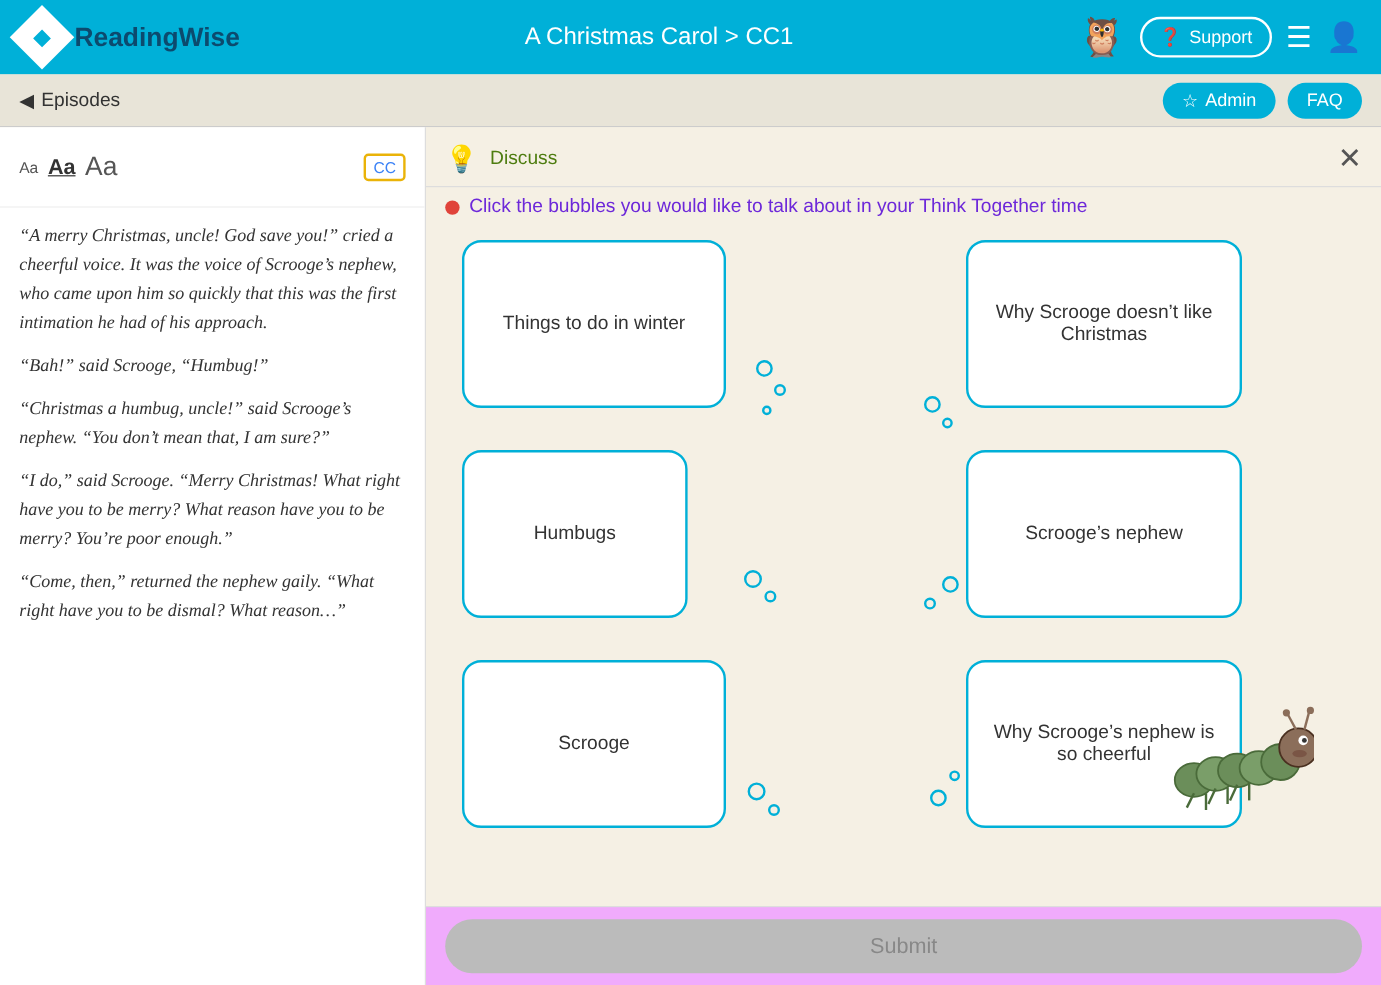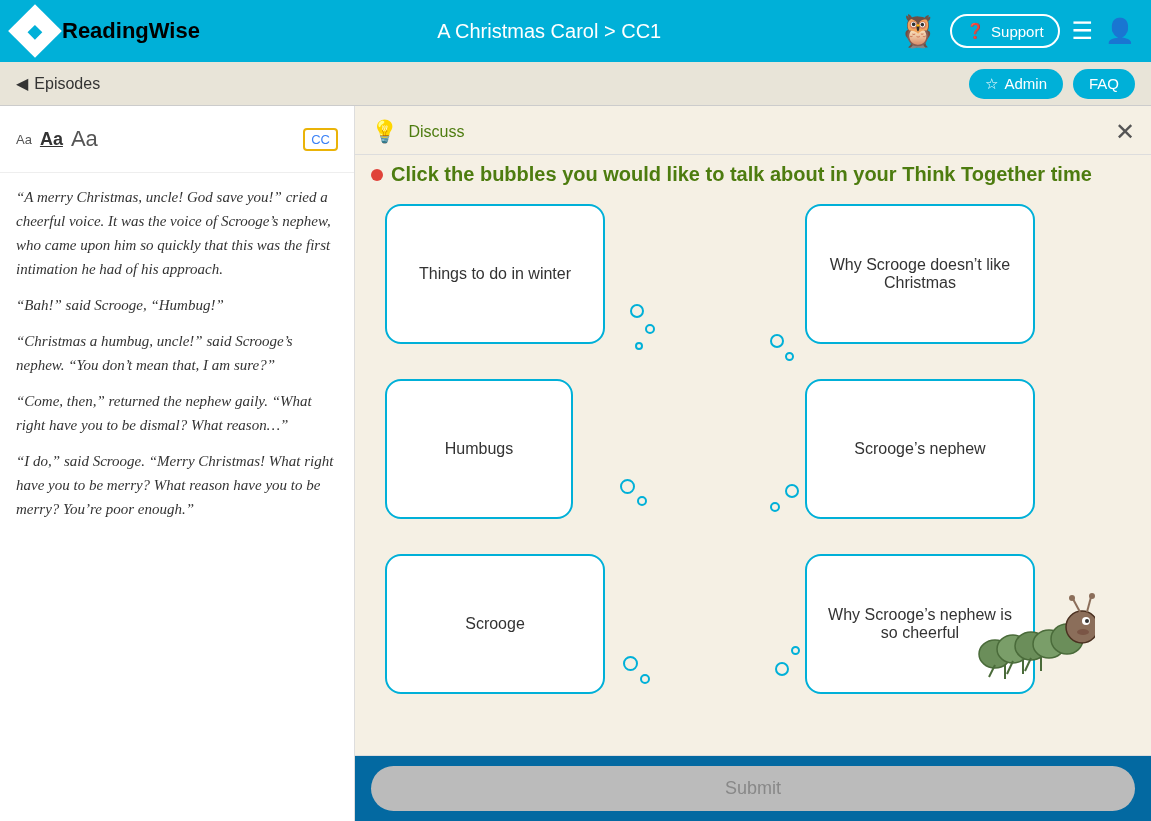--- a/index.html
+++ b/index.html
@@ -23,21 +23,21 @@
       width: 38px; height: 38px;
       background: white;
       transform: rotate(45deg);
       display: flex; align-items: center; justify-content: center;
     }
     #logo-diamond-inner {
       transform: rotate(-45deg);
       font-size: 18px; color: #00b0d8; font-weight: bold;
     }
     #app-name {
-      color: #000000; font-size: 22px; font-family: Arial, sans-serif; font-weight: bold; text-align: right;
+      color: #0c4a6e; font-size: 22px; font-family: Arial, sans-serif; font-weight: bold; text-align: right;
     }
     #nav-title {
       flex: 1; text-align: center; color: white; font-size: 20px; font-family: Arial, sans-serif;
     }
     #nav-right {
       display: flex; align-items: center; gap: 12px;
     }
     .nav-icon-btn {
       background: none; border: none; cursor: pointer; color: white; font-size: 24px;
     }
@@ -127,21 +127,21 @@
       font-size: 16px; font-family: Arial, sans-serif; color: #4d7c0f;
     }
     #close-btn {
       background: none; border: none; cursor: pointer; font-size: 24px; color: #555;
     }
     #instruction-bar {
       padding: 8px 16px; display: flex; align-items: center; gap: 8px;
     }
     #red-dot { width: 12px; height: 12px; border-radius: 50%; background: #e0433a; flex-shrink: 0; }
     #instruction-text {
-      font-family: Arial, sans-serif; font-size: 20px; font-weight: bold; color: #4d7c0f;
+      font-family: Arial, sans-serif; font-size: 16px; font-weight: normal; color: #6d28d9;
     }
 
     
     #bubble-area {
       flex: 1;
       position: relative;
       padding: 10px 20px;
     }
     .bubble {
       position: absolute;
@@ -167,21 +167,21 @@
     #character-img {
       position: absolute;
       left: 620px; top: 390px;
       width: 120px; height: 110px;
       display: flex; align-items: center; justify-content: center;
     }
 
     
     #submit-bar {
       padding: 10px 16px;
-      background: #0369a1;
+      background: #f0abfc;
       border-top: 1px solid #ddd;
     }
     #submit-btn {
       width: 100%; padding: 12px;
       border: none; border-radius: 24px;
       background: #bbb; color: #888;
       font-size: 18px; font-family: Arial, sans-serif;
       cursor: not-allowed;
     }
 
@@ -239,22 +239,22 @@
         <span class="font-opt" style="font-size:13px;">Aa</span>
         <span class="font-opt active" style="font-size:18px;">Aa</span>
         <span class="font-opt" style="font-size:22px;">Aa</span>
       </div>
       <span id="cc-badge">CC</span>
     </div>
     <div id="reading-text">
       <p>“A merry Christmas, uncle! God save you!” cried a cheerful voice. It was the voice of Scrooge’s nephew, who came upon him so quickly that this was the first intimation he had of his approach.</p>
       <p>“Bah!” said Scrooge, “Humbug!”</p>
       <p>“Christmas a humbug, uncle!” said Scrooge’s nephew. “You don’t mean that, I am sure?”</p>
+      <p>“I do,” said Scrooge. “Merry Christmas! What right have you to be merry? What reason have you to be merry? You’re poor enough.”</p>
       <p>“Come, then,” returned the nephew gaily. “What right have you to be dismal? What reason…”</p>
-      <p>“I do,” said Scrooge. “Merry Christmas! What right have you to be merry? What reason have you to be merry? You’re poor enough.”</p>
     </div>
   </div>
 
   <div id="right-panel">
     <div id="discuss-header">
       <div id="discuss-title-area">
         <span class="lightbulb-icon">💡</span>
         <span id="discuss-title">Discuss</span>
       </div>
       <button id="close-btn">✕</button>

